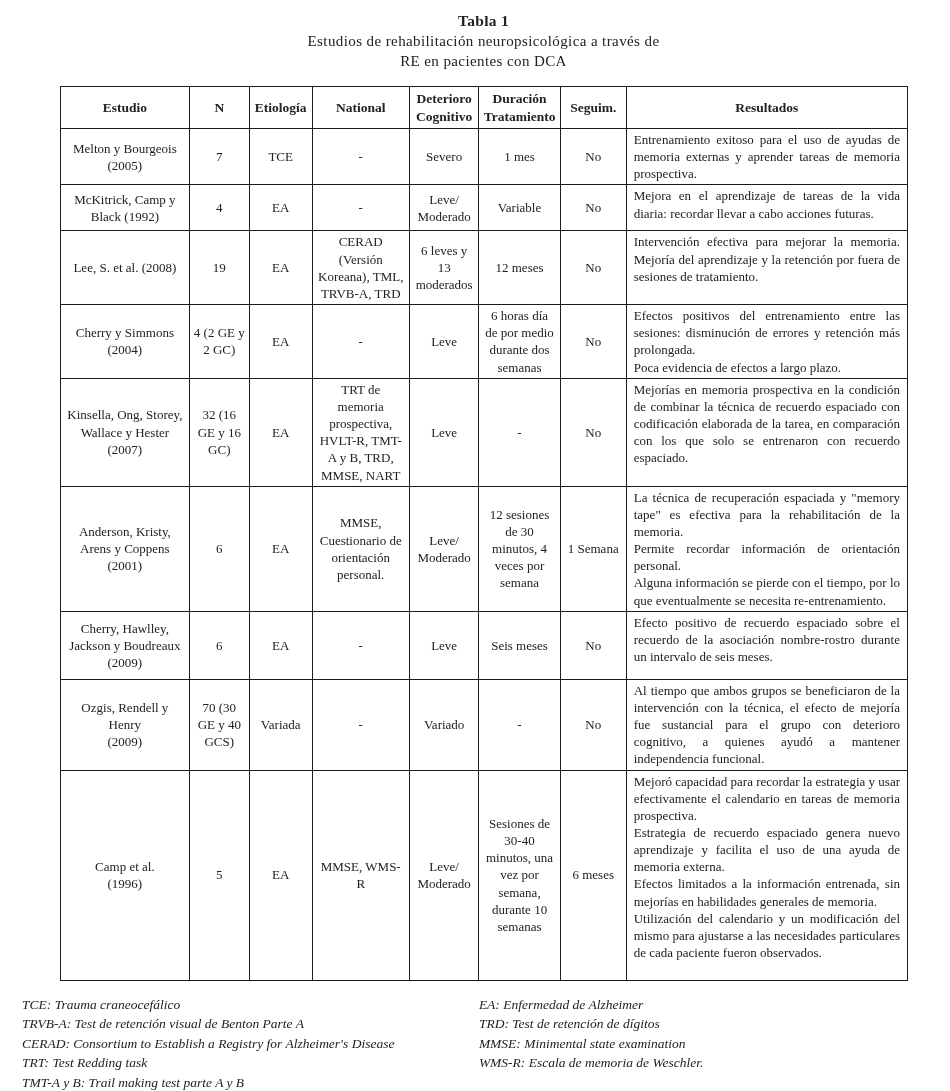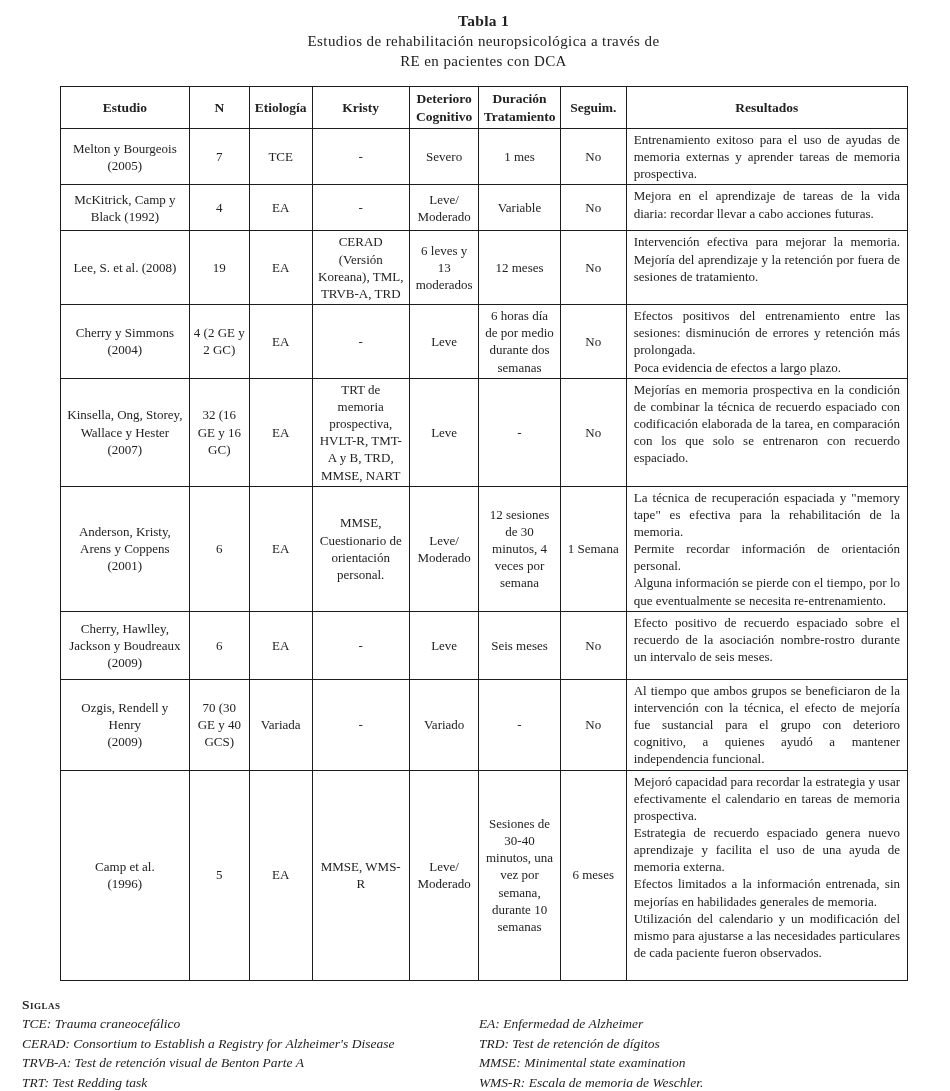--- a/index.html
+++ b/index.html
@@ -112,21 +112,21 @@
       <col style="width:8.2%">
       <col style="width:9.6%">
       <col style="width:7.8%">
       <col style="width:33.2%">
     </colgroup>
     <thead>
       <tr>
         <th>Estudio</th>
         <th>N</th>
         <th>Etiología</th>
-        <th>Kristy</th>
+        <th>National</th>
         <th>Deterioro Cognitivo</th>
         <th>Duración Tratamiento</th>
         <th>Seguim.</th>
         <th>Resultados</th>
       </tr>
     </thead>
     <tbody>
       <tr>
         <td>Melton y Bourgeois
 (2005)</td>
@@ -235,26 +235,25 @@
         <td>6 meses</td>
         <td class="results">Mejoró capacidad para recordar la estrategia y usar efectivamente el calendario en tareas de memoria prospectiva.
 Estrategia de recuerdo espaciado genera nuevo aprendizaje y facilita el uso de una ayuda de memoria externa.
 Efectos limitados a la información entrenada, sin mejorías en habilidades generales de memoria.
 Utilización del calendario y un modificación del mismo para ajustarse a las necesidades particulares de cada paciente fueron observados.</td>
       </tr>
     </tbody>
   </table>
 
   <div class="siglas">
-    <div class="siglas-heading">Siglas</div>
     <div class="siglas-cols">
       <div class="siglas-col">
         <div class="line">TCE: Trauma craneocefálico</div>
+        <div class="line">TRVB-A: Test de retención visual de Benton Parte A</div>
         <div class="line">CERAD: Consortium to Establish a Registry for Alzheimer's Disease</div>
-        <div class="line">TRVB-A: Test de retención visual de Benton Parte A</div>
         <div class="line">TRT: Test Redding task</div>
         <div class="line">TMT-A y B: Trail making test parte A y B</div>
         <div class="line">NART: National Adult Reading Test</div>
       </div>
       <div class="siglas-col">
         <div class="line">EA: Enfermedad de Alzheimer</div>
         <div class="line">TRD: Test de retención de dígitos</div>
         <div class="line">MMSE: Minimental state examination</div>
         <div class="line">WMS-R: Escala de memoria de Weschler.</div>
       </div>

